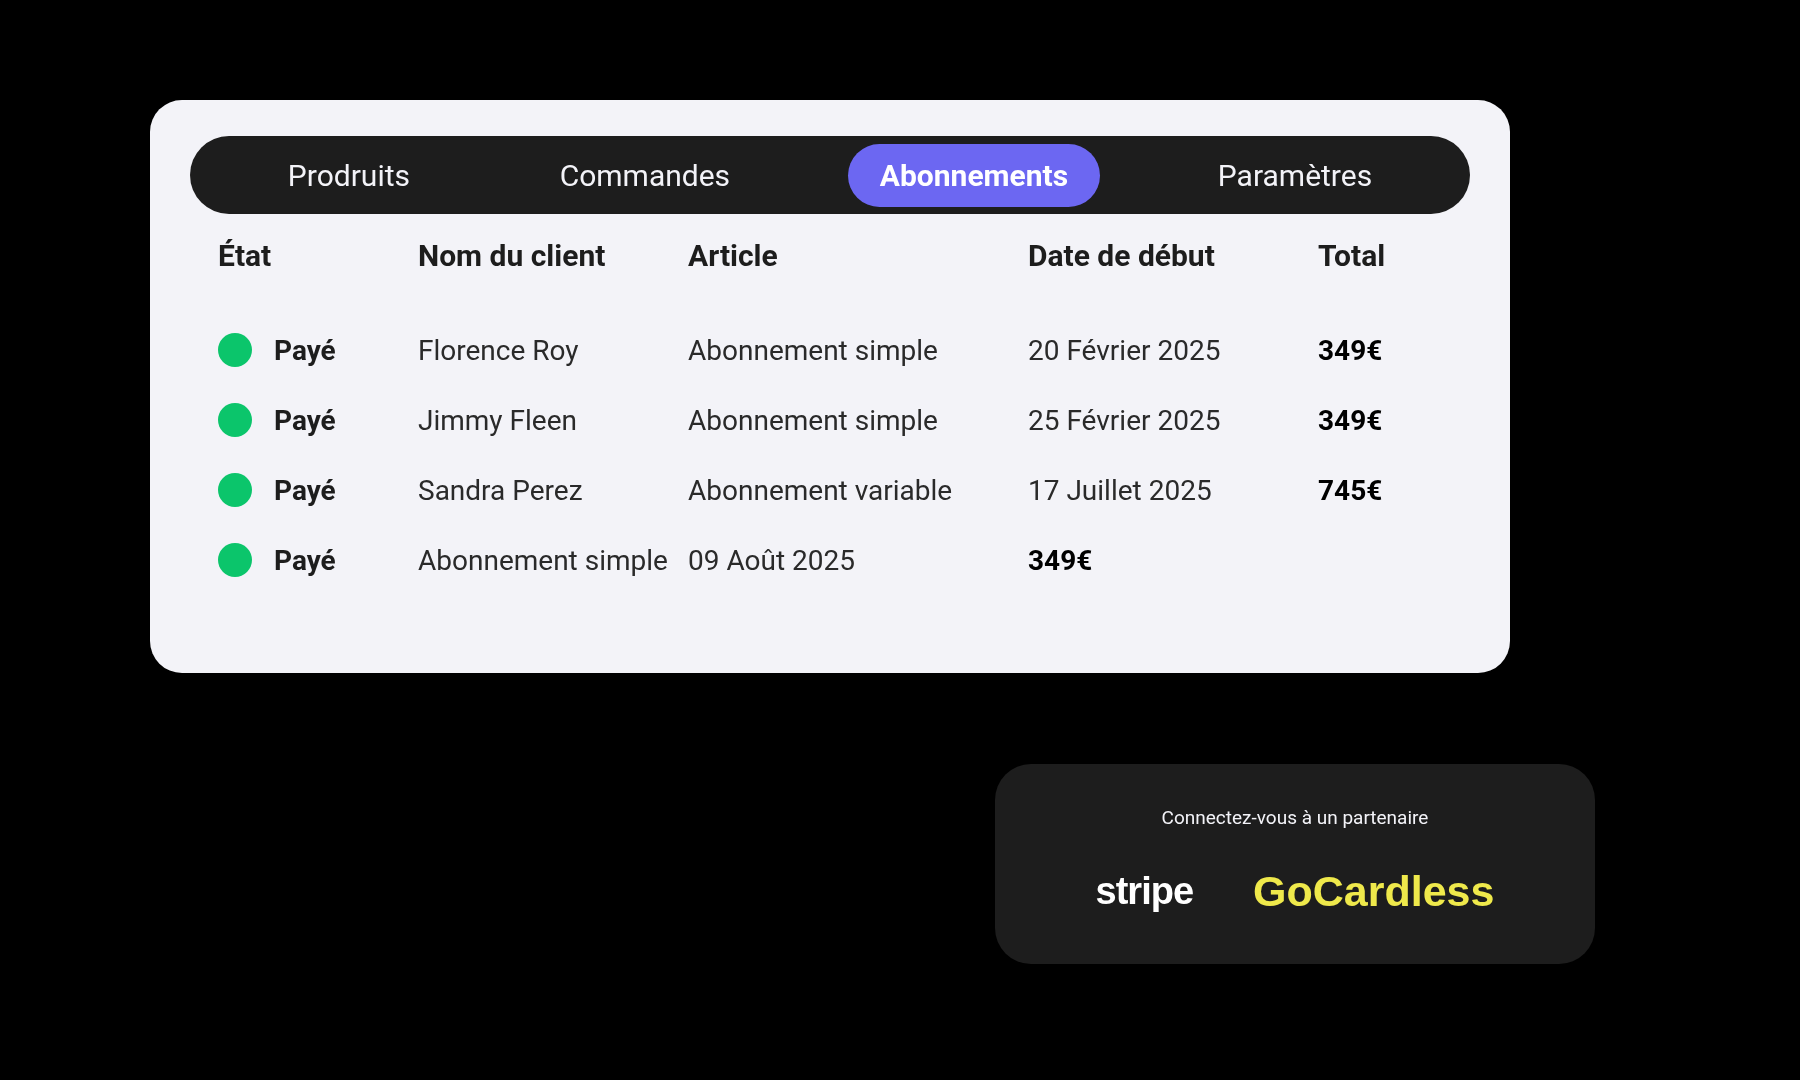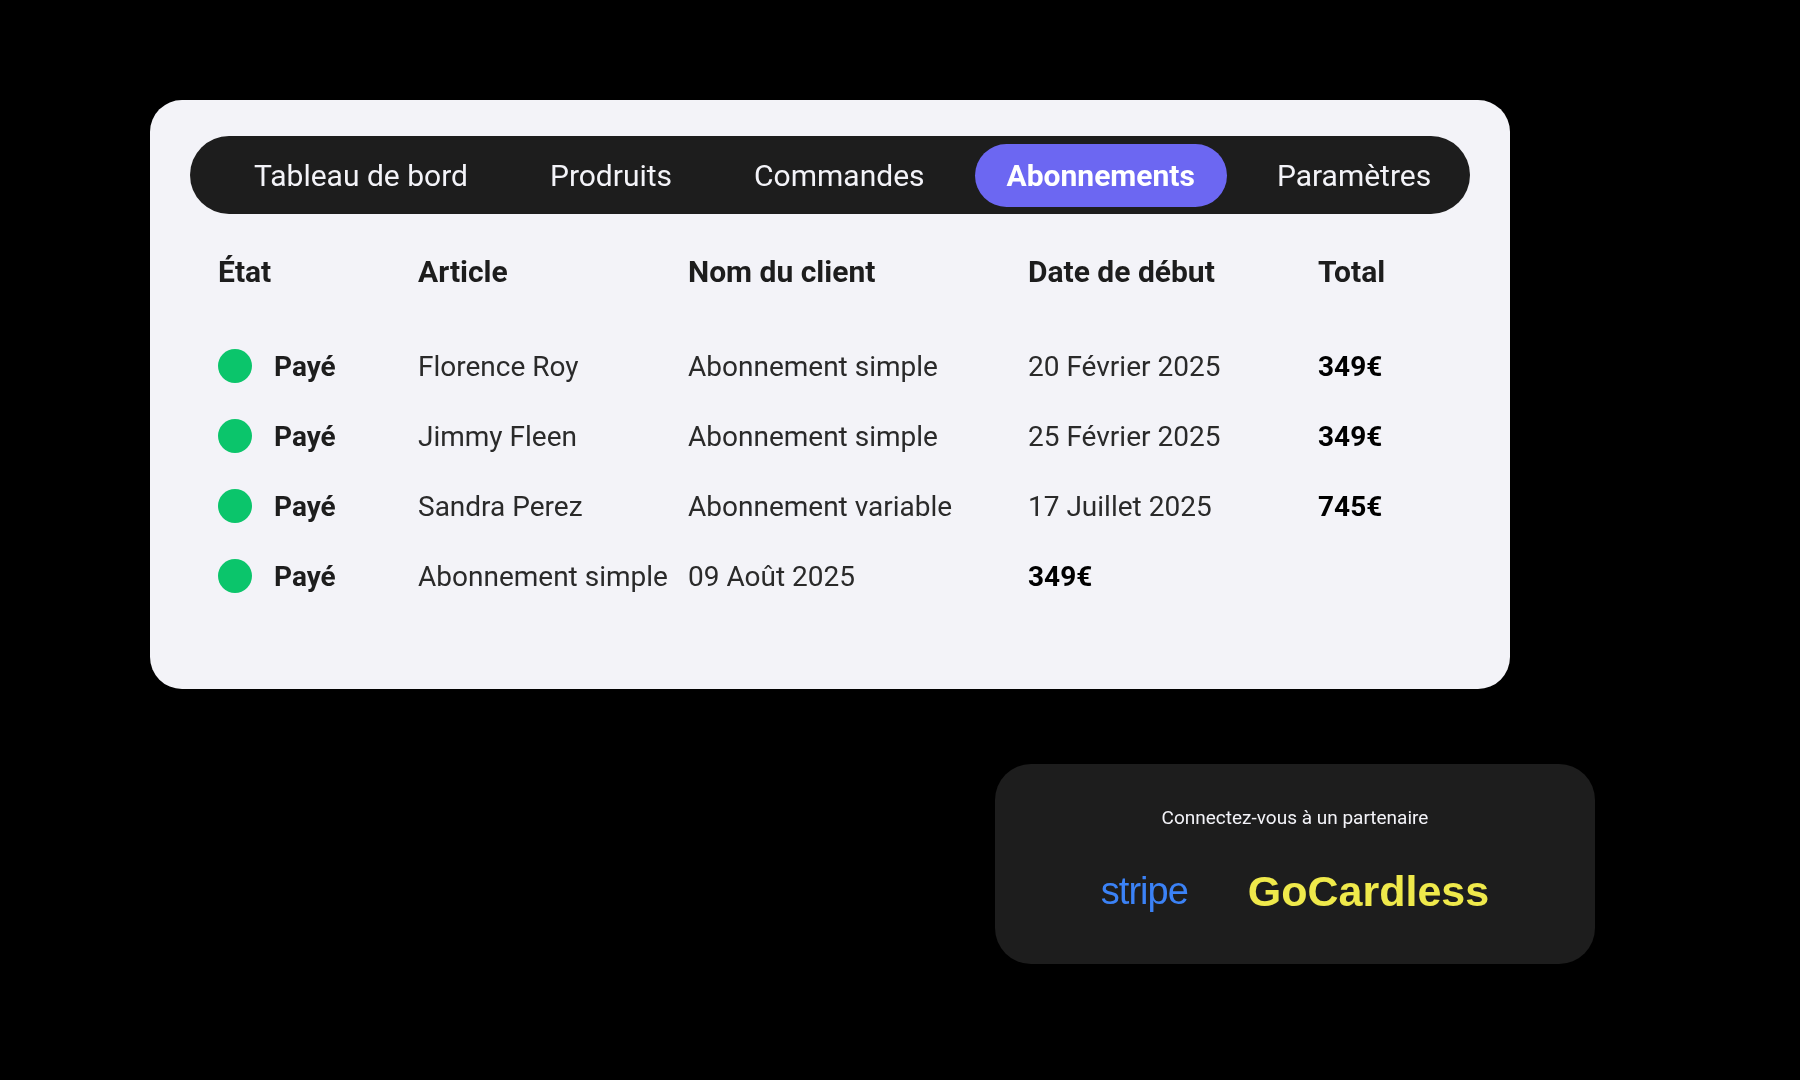--- a/index.html
+++ b/index.html
@@ -41,21 +41,21 @@
       border-radius: 999px;
       cursor: pointer;
       white-space: nowrap;
     }
     .nav-item.active {
       background: #6c67f2;
       color: #fff;
       font-weight: 700;
     }
     .table-wrap {
-      margin-top: 40px;
+      margin-top: 24px;
       padding: 0 28px;
     }
     .headers {
       display: grid;
       grid-template-columns: 200px 270px 340px 290px 140px;
       font-weight: 700;
       color: #1d1d1d;
       font-size: 30px;
       margin-bottom: 60px;
     }
@@ -112,50 +112,49 @@
       text-align: center;
       margin-bottom: 38px;
     }
     .partner-logos {
       display: flex;
       align-items: center;
       justify-content: center;
       gap: 60px;
     }
     .stripe-logo {
-      color: #3b82f6;
-      font-weight: 400;
+      color: #ffffff;
+      font-weight: 700;
       font-size: 38px;
       letter-spacing: -1px;
       font-family: -apple-system, BlinkMacSystemFont, 'Segoe UI', sans-serif;
     }
     .gocardless-logo {
       color: #efe94b;
       font-weight: 700;
       font-size: 43px;
       font-family: Liberation Sans, sans-serif;
     }
   </style>
 </head>
 <body>
 
 <div class="card">
   <div class="navbar">
-    <div class="nav-item">Tableau de bord</div>
     <div class="nav-item">Prodruits</div>
     <div class="nav-item">Commandes</div>
     <div class="nav-item active">Abonnements</div>
     <div class="nav-item">Paramètres</div>
   </div>
 
   <div class="table-wrap">
     <div class="headers">
       <div>État</div>
+      <div>Nom du client</div>
       <div>Article</div>
-      <div>Nom du client</div>
       <div>Date de début</div>
       <div>Total</div>
     </div>
 
     <div class="row">
       <div class="status-cell">
         <span class="dot"></span>
         <span class="status-text">Payé</span>
       </div>
       <div class="client-name">Florence Roy</div>

